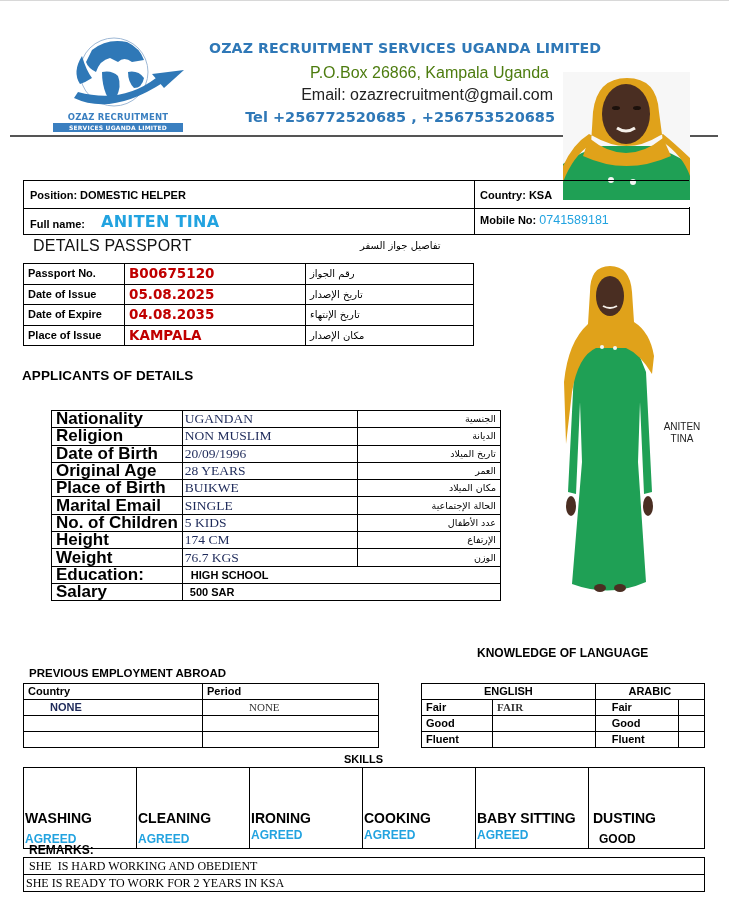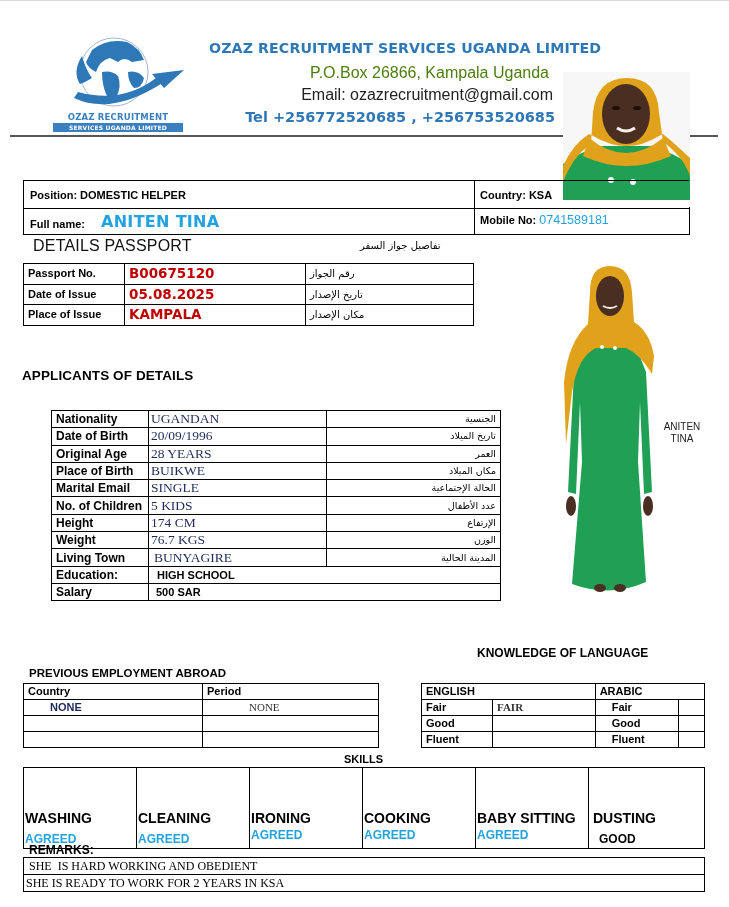--- a/index.html
+++ b/index.html
@@ -46,41 +46,41 @@
   .passport-table { left: 23px; top: 263px; width: 451px; }
   .passport-table td { height: 19.5px; }
   .pt-lbl { width: 92px; font-weight: bold; font-size: 11px; }
   .pt-val { width: 172px; font-family: "DejaVu Sans", sans-serif; font-weight: bold; font-size: 13.5px; color: #c00000; }
   .pt-ar { text-align: left; font-family: "DejaVu Sans", sans-serif; font-size: 10px; direction: rtl; }
 
   .applicants-title { left: 22px; top: 368px; font-weight: bold; font-size: 13.5px; letter-spacing: 0.1px; }
 
   .app-table { left: 51px; top: 410px; width: 450px; }
   .app-table td { height: 16.3px; line-height: 16px; }
-  .at-lbl { width: 88px; font-weight: bold; font-size: 12px; }
+  .at-lbl { width: 88px; font-weight: bold; font-size: 17px; }
   .at-val { width: 168px; font-family: "Liberation Serif", serif; font-size: 13.5px; color: #1e2a5a; padding-left: 2px; }
   .at-ar { text-align: right; font-family: "DejaVu Sans", sans-serif; font-size: 9.5px; direction: rtl; }
   .at-wide { font-weight: bold; font-size: 11px; padding-left: 8px; }
 
   .fullbody { left: 560px; top: 262px; width: 100px; height: 335px; }
   .fullbody-name { left: 655px; top: 421px; width: 54px; text-align: center; font-size: 10px; line-height: 12px; color: #222; }
 
   .knowledge-title { left: 477px; top: 646px; font-weight: bold; font-size: 12px; }
   .prev-title { left: 29px; top: 667px; font-weight: bold; font-size: 11.5px; }
 
   .prev-table { left: 23px; top: 683px; width: 356px; }
   .prev-table td { height: 15px; line-height: 15px; font-size: 11px; }
   .pv-h { font-weight: bold; }
   .pv-c1 { width: 170px; }
   .pv-none1 { font-weight: bold; color: #1e2a5a; padding-left: 26px; }
   .pv-none2 { font-family: "Liberation Serif", serif; color: #333; font-size: 10.5px; padding-left: 46px; vertical-align: top; line-height: 13px; }
 
   .lang-table { left: 421px; top: 683px; width: 284px; }
   .lang-table td { height: 15px; line-height: 15px; font-size: 11px; font-weight: bold; }
-  .lg-h { }
+  .lg-h { text-align: center; }
   .lg-lbl { width: 62px; }
   .lg-val-en { font-family: "Liberation Serif", serif; font-weight: normal; font-size: 10.5px; color: #333; vertical-align: top; line-height: 13px; }
   .lg-lbl-ar { width: 62px; padding-left: 16px; }
 
   .skills-title { left: 344px; top: 753px; font-weight: bold; font-size: 11px; }
   .skills-table { left: 23px; top: 767px; width: 682px; }
   .skills-table td { height: 54px; vertical-align: top; padding: 2px 1px; line-height: normal; width: 110px; }
   .sk-name { font-weight: bold; font-size: 14px; display: block; margin-top: 40px; }
   .sk-val { font-weight: bold; font-size: 12px; color: #22a3e0; display: block; margin-top: 2px; }
   .sk-val.lo { margin-top: 6px; }
@@ -149,37 +149,47 @@
     <td class="pt-lbl">Passport No.</td>
     <td class="pt-val">B00675120</td>
     <td class="pt-ar">رقم الجواز</td>
   </tr>
   <tr>
     <td class="pt-lbl">Date of Issue</td>
     <td class="pt-val">05.08.2025</td>
     <td class="pt-ar">تاريخ الإصدار</td>
   </tr>
   <tr>
+    <td class="pt-lbl">Date of Expire</td>
+    <td class="pt-val">04.08.2035</td>
+    <td class="pt-ar">تاريخ الإنتهاء</td>
+  </tr>
+  <tr>
     <td class="pt-lbl">Place of Issue</td>
     <td class="pt-val">KAMPALA</td>
     <td class="pt-ar">مكان الإصدار</td>
   </tr>
 </tbody>
   </table>
 
 <div class="abs applicants-title">APPLICANTS OF DETAILS</div>
 
 <table class="app-table">
   <tbody>
       <tr>
         <td class="at-lbl">Nationality</td>
         <td class="at-val">UGANDAN</td>
         <td class="at-ar">الجنسية</td>
       </tr>
   <tr>
+        <td class="at-lbl">Religion</td>
+        <td class="at-val">NON MUSLIM</td>
+        <td class="at-ar">الديانة</td>
+      </tr>
+  <tr>
         <td class="at-lbl">Date of Birth</td>
         <td class="at-val">20/09/1996</td>
         <td class="at-ar">تاريخ الميلاد</td>
       </tr>
   <tr>
         <td class="at-lbl">Original Age</td>
         <td class="at-val">28 YEARS</td>
         <td class="at-ar">العمر</td>
       </tr>
   <tr>
@@ -199,25 +209,20 @@
       </tr>
   <tr>
         <td class="at-lbl">Height</td>
         <td class="at-val">174 CM</td>
         <td class="at-ar">الإرتفاع</td>
       </tr>
   <tr>
         <td class="at-lbl">Weight</td>
         <td class="at-val">76.7 KGS</td>
         <td class="at-ar">الوزن</td>
-      </tr>
-  <tr>
-        <td class="at-lbl">Living Town</td>
-        <td class="at-val" style="padding-left:5px">BUNYAGIRE</td>
-        <td class="at-ar">المدينة الحالية</td>
       </tr>
   <tr>
         <td class="at-lbl">Education:</td>
         <td class="at-wide" colspan="2">HIGH SCHOOL</td>
       </tr>
   <tr>
         <td class="at-lbl">Salary</td>
         <td class="at-wide" colspan="2" style="padding-left:7px">500 SAR</td>
       </tr>
 </tbody>

